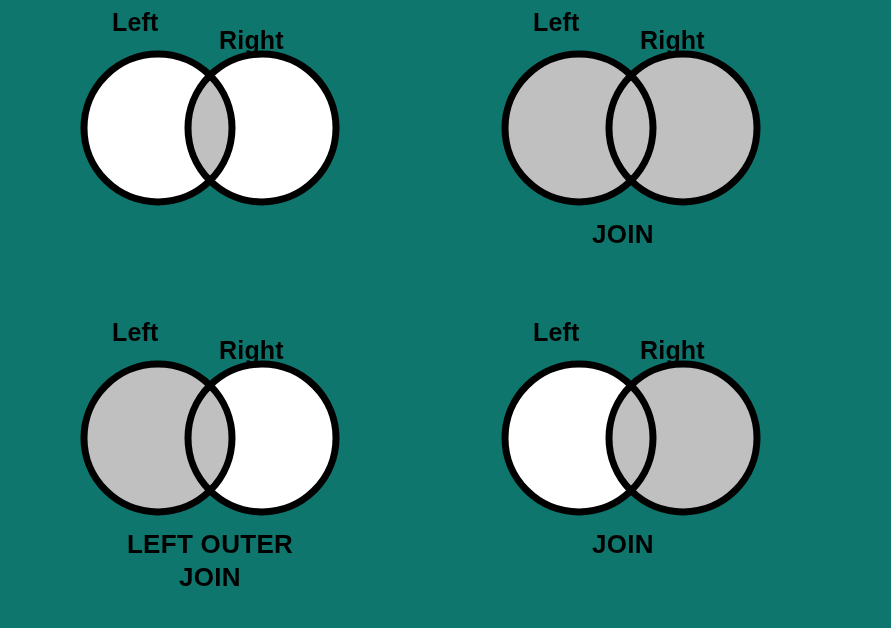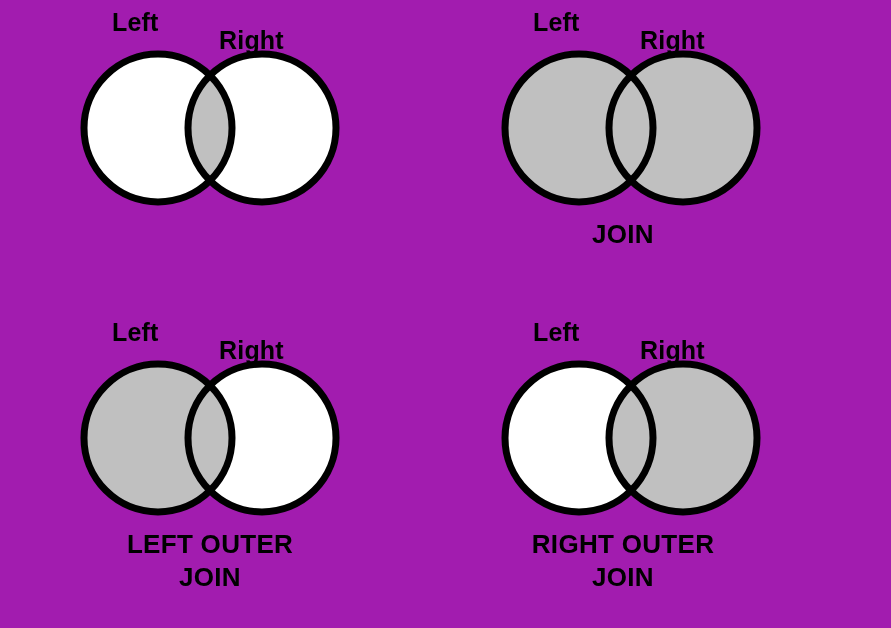--- a/index.html
+++ b/index.html
@@ -12,21 +12,21 @@
     width: 891px;
     height: 628px;
     overflow: hidden;
     font-family: "Liberation Sans", sans-serif;
     color: #000000;
   }
   #board {
     position: relative;
     width: 891px;
     height: 628px;
-    background: #a21caf;
+    background: #0f766e;
   }
   .venn-cell {
     position: absolute;
     width: 420px;
   }
   .cell-tl { left: 0px;   top: 0px; }
   .cell-tr { left: 413px; top: 0px; }
   .cell-bl { left: 0px;   top: 310px; }
   .cell-br { left: 413px; top: 310px; }
 
@@ -161,18 +161,17 @@
     </div>
 
     <svg class="venn-svg" viewBox="0 0 420 180">
       <circle cx="166" cy="88" r="74" fill="#ffffff"></circle>
       <circle cx="270" cy="88" r="74" fill="#c0c0c0"></circle>
       <circle cx="166" cy="88" r="74" fill="none" stroke="#000000" stroke-width="7"></circle>
       <circle cx="270" cy="88" r="74" fill="none" stroke="#000000" stroke-width="7"></circle>
     </svg>
 
     <div class="caption">
-      <span class="cap-line">RIGHT OUTER</span>
       <span class="cap-line">JOIN</span>
     </div>
   </div>
 
 </div>
 
 </body></html>

